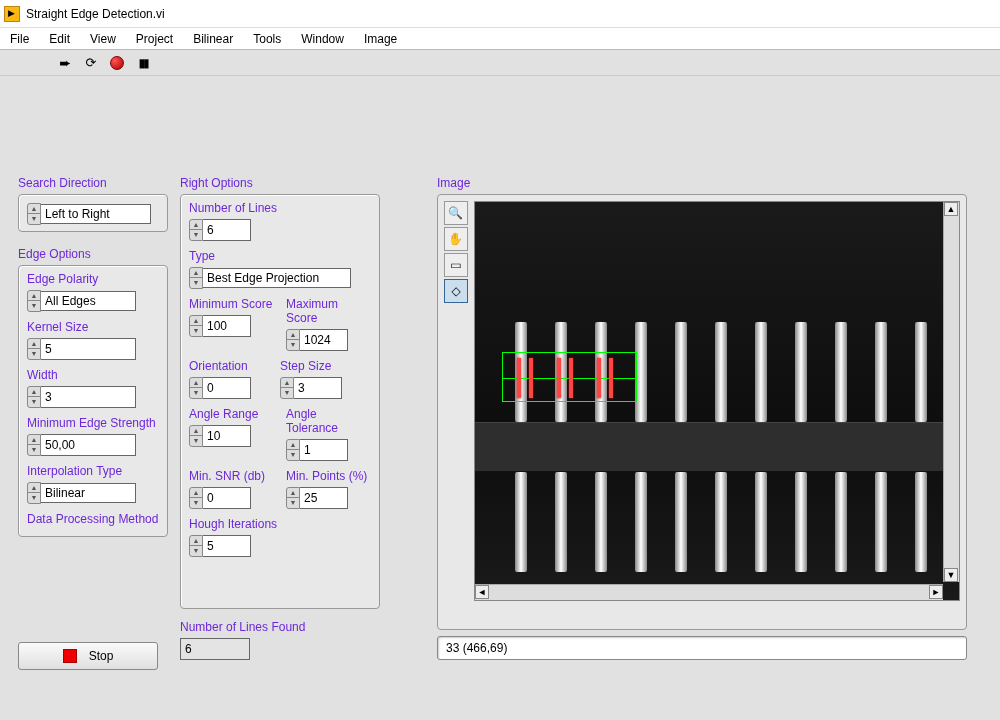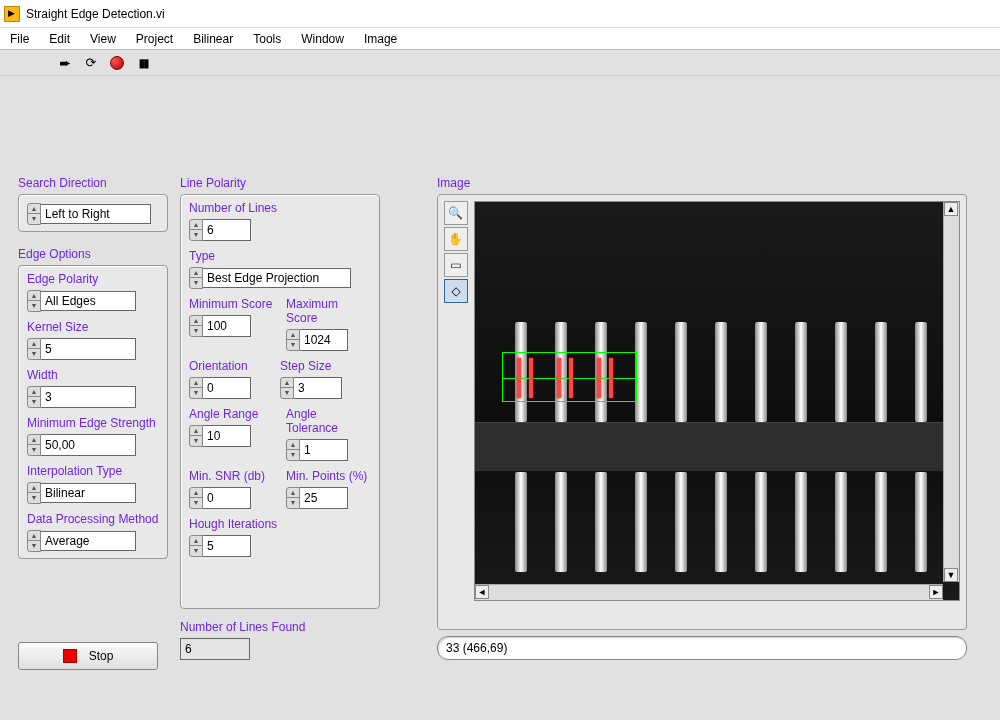--- a/index.html
+++ b/index.html
@@ -36,21 +36,21 @@
 .connector-band{position:absolute;left:0;right:0;top:220px;height:50px;background:#2e2e2e;border-top:1px solid #444;border-bottom:1px solid #111}
 .pin{position:absolute;width:12px;background:linear-gradient(90deg,#888,#fff,#888);border-radius:2px}
 .pin.top{top:120px;height:100px}
 .pin.bot{top:270px;height:100px}
 .roi{position:absolute;border:1px solid #0f0;left:27px;top:150px;width:135px;height:50px}
 .roi-line{position:absolute;height:1px;background:#0f0;left:0;right:0}
 .edge-mark{position:absolute;width:4px;height:40px;background:#0f3;top:5px;box-shadow:0 0 2px #f00}
 .scrollbar-v{position:absolute;right:0;top:0;bottom:18px;width:16px;background:#ddd;border-left:1px solid #aaa}
 .scrollbar-h{position:absolute;left:0;right:16px;bottom:0;height:16px;background:#ddd;border-top:1px solid #aaa}
 .sb-btn{width:14px;height:14px;background:#eee;border:1px solid #888;font-size:9px;text-align:center;line-height:12px}
-.status{margin-top:6px;height:24px;background:#fff;border:1px solid #888;border-radius:11px;padding:2px 8px;display:flex;align-items:center;box-shadow:inset 1px 1px 2px #ccc}
+.status{margin-top:6px;height:24px;background:#fff;border:1px solid #888;border-radius:3px;padding:2px 8px;display:flex;align-items:center;box-shadow:inset 1px 1px 2px #ccc}
 </style>
 </head>
 <body>
 
 <div class="titlebar">
   <div class="icon"></div>
   <span>Straight Edge Detection.vi</span>
 </div>
 
 <div class="menubar">
@@ -123,32 +123,25 @@
       </div>
     <span class="label" style="margin-top:8px">Interpolation Type</span>
     <div class="spinner">
         <div class="spin-btns">
           <div>▲</div>
           <div>▼</div>
         </div>
         <div class="drop" style="width:95px">Bilinear</div>
       </div>
     <span class="label" style="margin-top:8px">Data Processing Method</span>
-    <div class="spinner">
-        <div class="spin-btns">
-          <div>▲</div>
-          <div>▼</div>
-        </div>
-        <div class="drop" style="width:95px">Average</div>
-      </div>
   </div>
 </div>
 
 <div class="panel" style="left:180px;top:176px;width:200px">
-  <span class="label">Line Polarity</span>
+  <span class="label">Right Options</span>
   <div class="group" style="height:415px">
     <span class="label">Number of Lines</span>
     <div class="spinner">
         <div class="spin-btns">
           <div>▲</div>
           <div>▼</div>
         </div>
         <input class="spin-input" style="width: 48px;" value="6">
       </div>
     <span class="label" style="margin-top:8px">Type</span>

